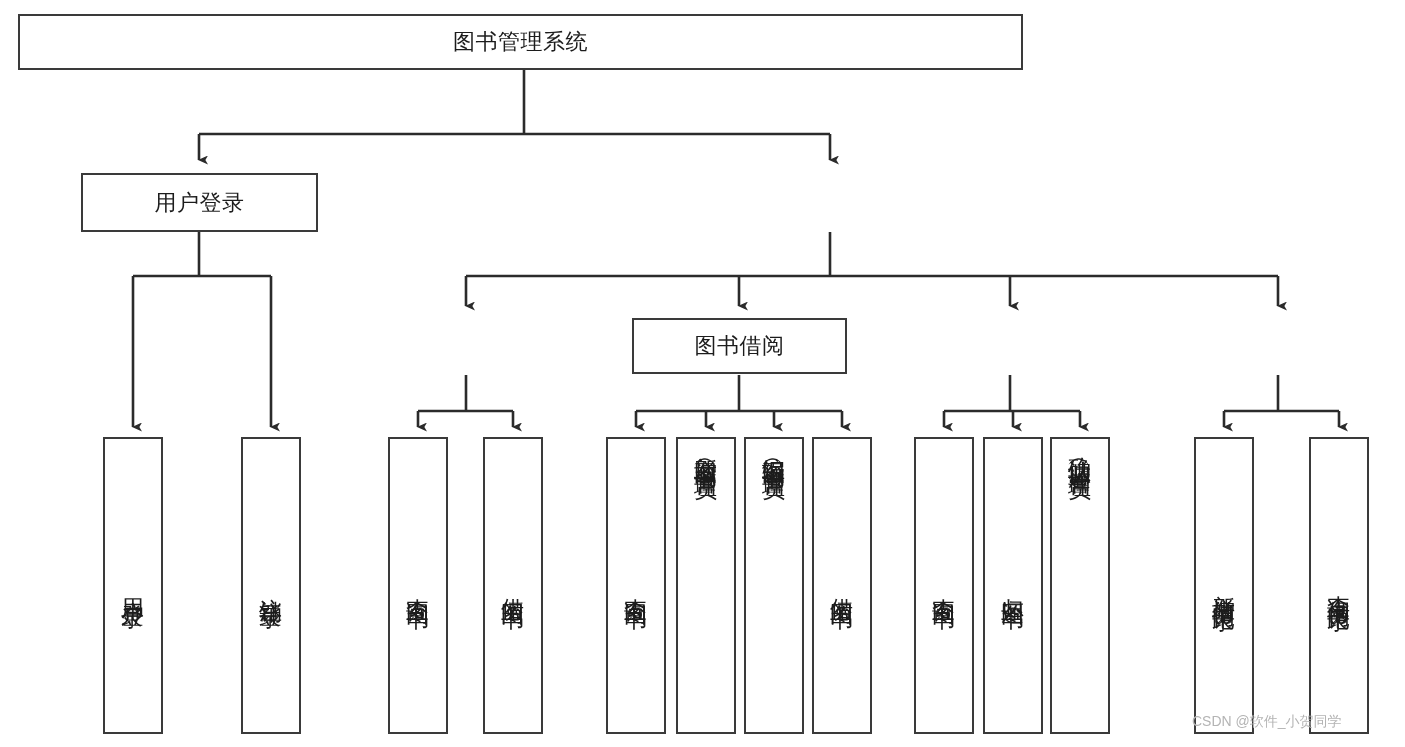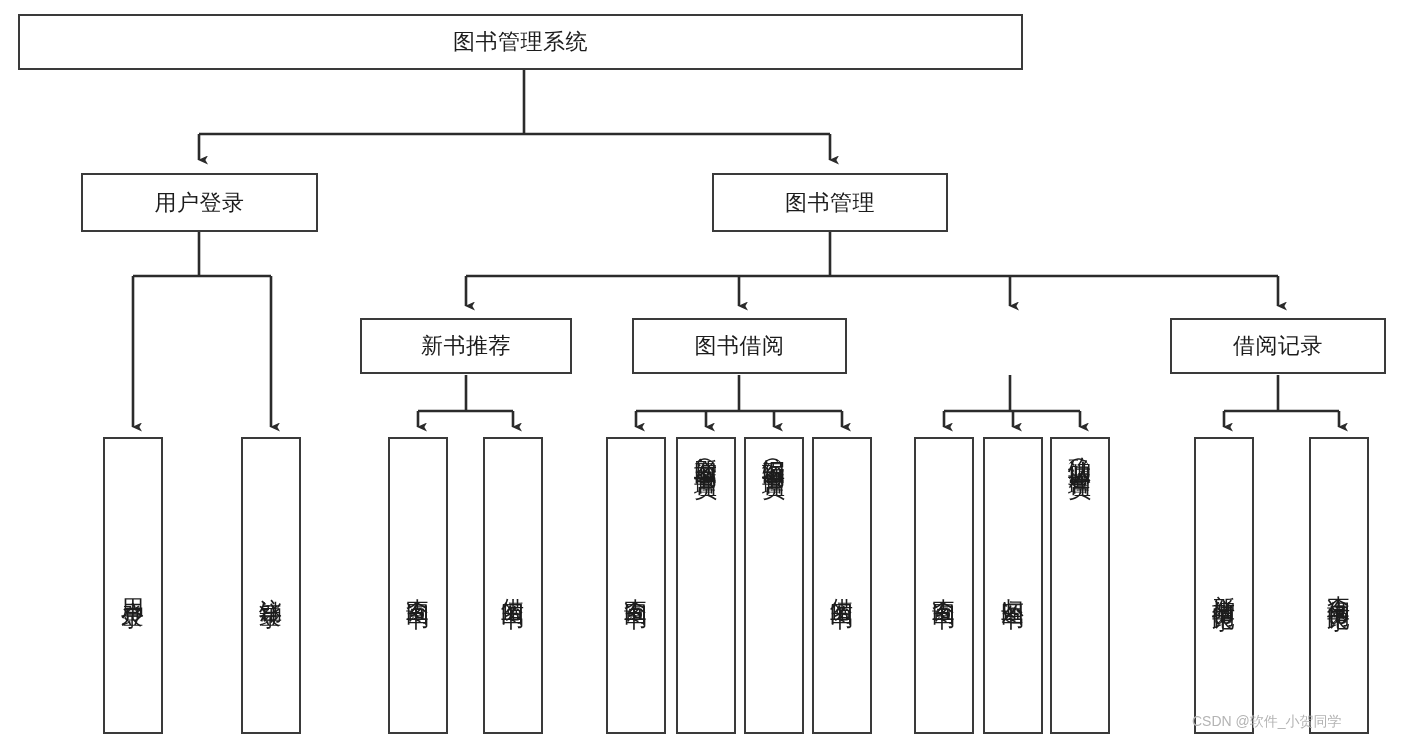--- a/index.html
+++ b/index.html
@@ -127,36 +127,27 @@
   </svg>
 
   <div class="node horizontal" style="left:18px; top:14px; width:1005px; height:56px;">
     <span class="node-label">图书管理系统</span>
   </div>
 
   <div class="node horizontal" style="left:81px; top:173px; width:237px; height:59px;">
     <span class="node-label">用户登录</span>
   </div>
 
-  <div class="node horizontal" style="left:712px; top:173px; width:236px; height:59px;">
-    <span class="node-label">图书管理</span>
-  </div>
-
-  <div class="node horizontal" style="left:360px; top:318px; width:212px; height:56px;">
-    <span class="node-label">新书推荐</span>
-  </div>
+
 
   <div class="node horizontal" style="left:632px; top:318px; width:215px; height:56px;">
     <span class="node-label">图书借阅</span>
   </div>
 
 
-  <div class="node horizontal" style="left:1170px; top:318px; width:216px; height:56px;">
-    <span class="node-label">借阅记录</span>
-  </div>
 
   <div class="node vertical center-v" style="left:103px; top:437px; width:60px; height:297px;">
     <span class="node-label">用户登录</span>
   </div>
 
   <div class="node vertical center-v" style="left:241px; top:437px; width:60px; height:297px;">
     <span class="node-label">注销登录</span>
   </div>
 
   <div class="node vertical center-v" style="left:388px; top:437px; width:60px; height:297px;">

